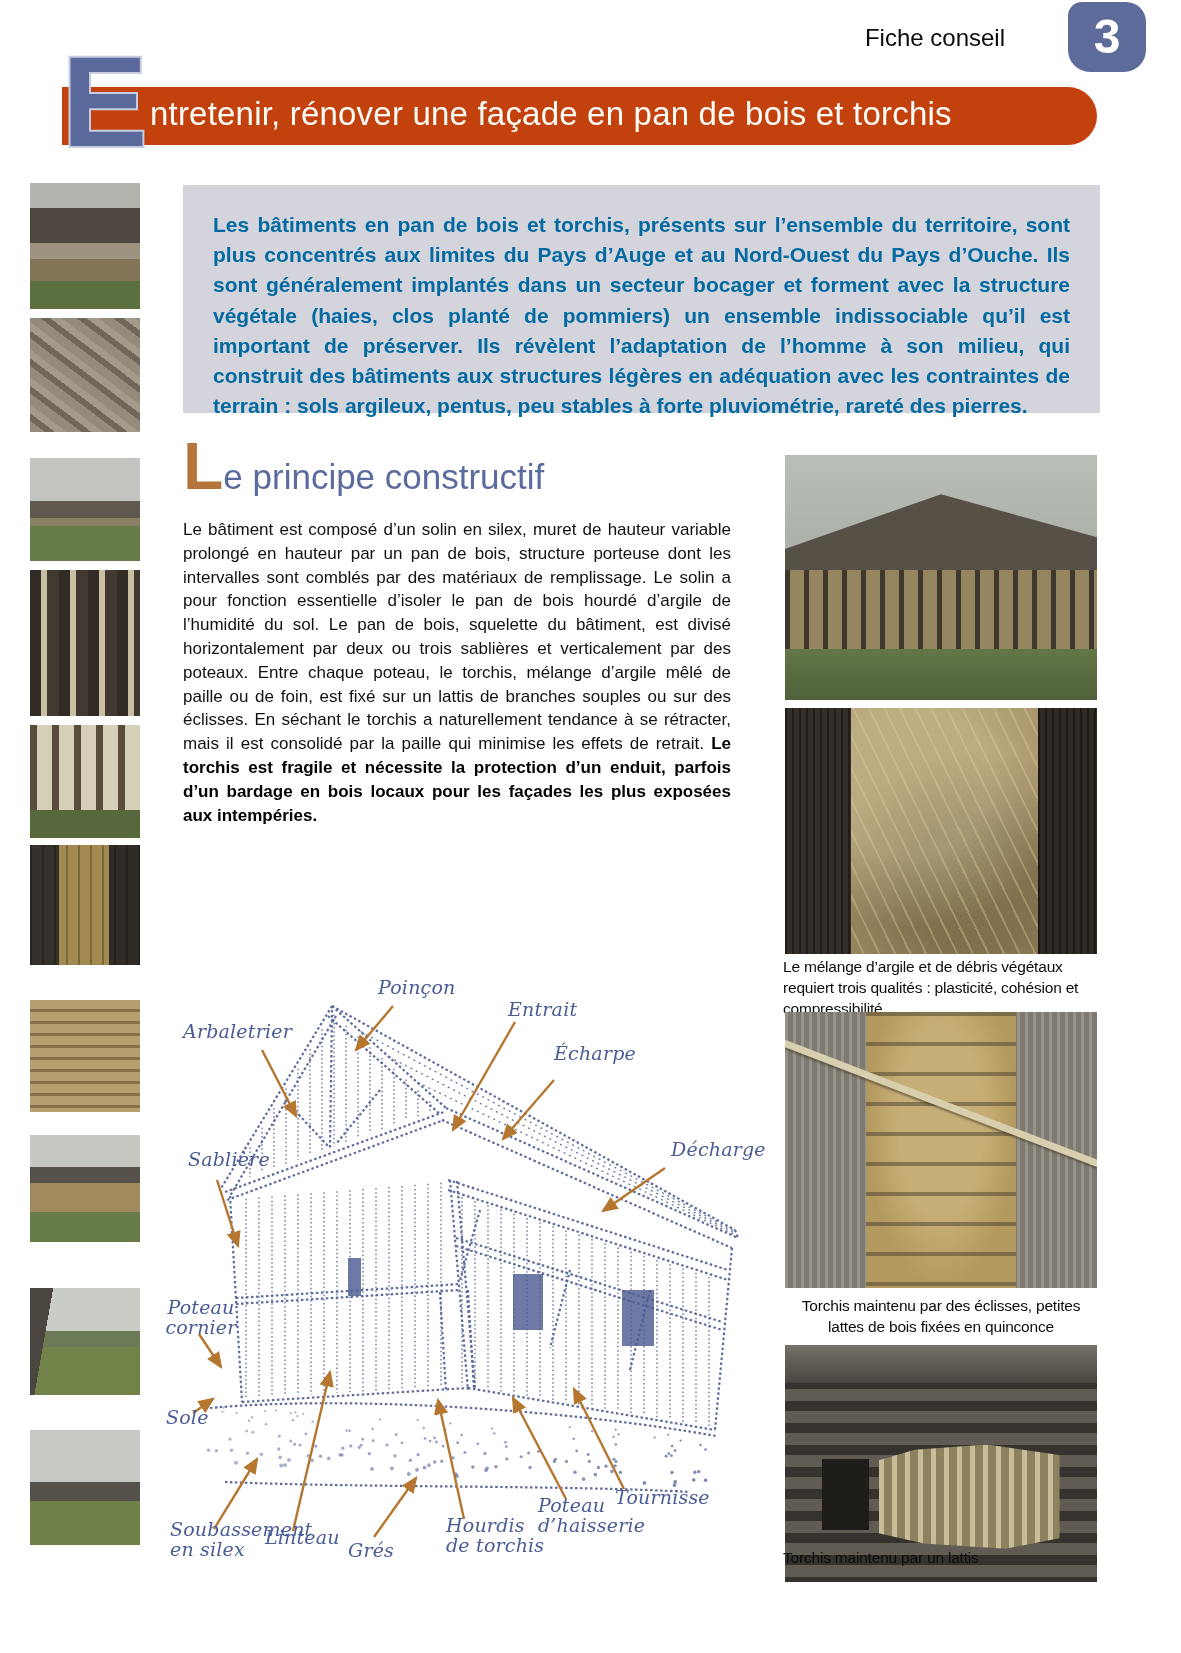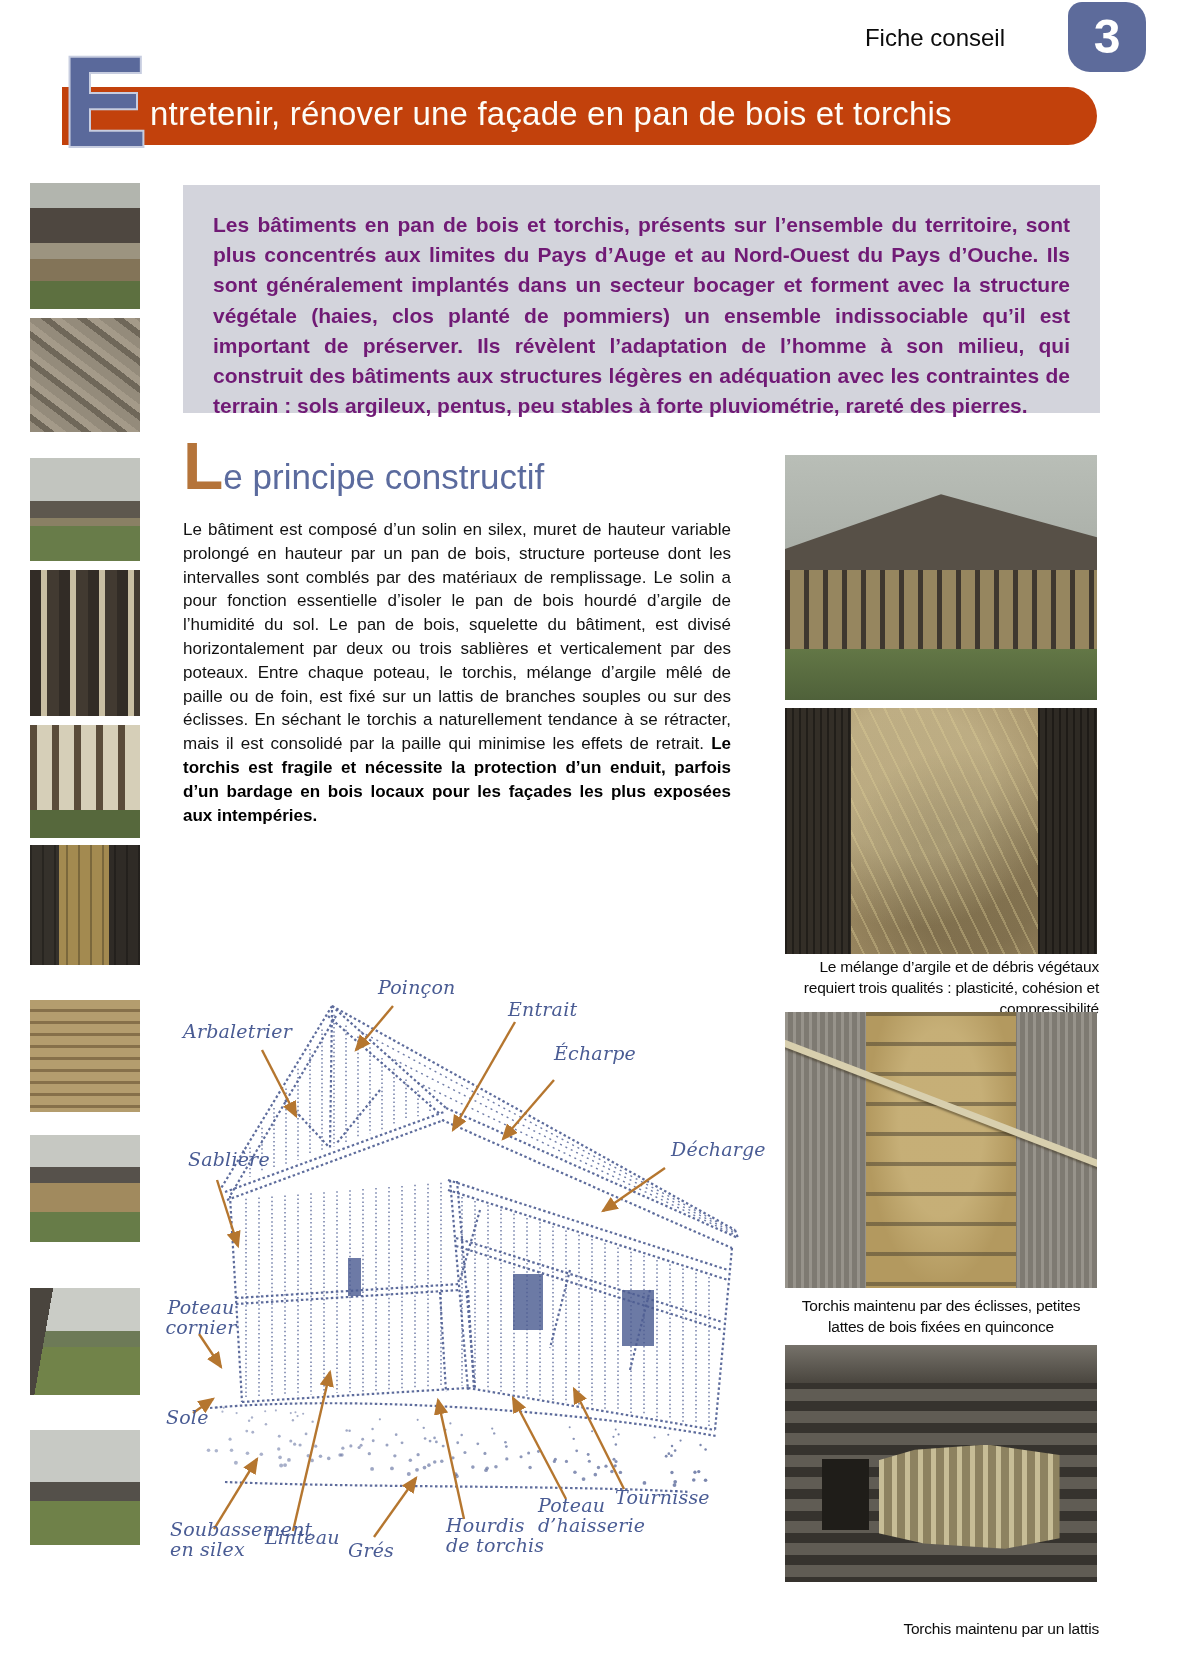--- a/index.html
+++ b/index.html
@@ -26,21 +26,21 @@
   .lp4{top:570px;height:146px;background:repeating-linear-gradient(90deg,#322c26 0 11px,#c9bfa3 11px 17px,#423a31 17px 29px);}
   .lp5{top:725px;height:113px;background:linear-gradient(to bottom,rgba(0,0,0,0) 0 75%,#56683c 75%),repeating-linear-gradient(90deg,#5a4c3a 0 7px,#d6cfb8 7px 22px);}
   .lp6{top:845px;height:120px;background:repeating-linear-gradient(90deg,rgba(0,0,0,.25) 0 2px,rgba(0,0,0,0) 2px 12px),linear-gradient(90deg,#35312b 0 26%,#a38a50 26% 72%,#2f2b26 72%);}
   .lp7{top:1000px;height:112px;background:repeating-linear-gradient(to bottom,#b49d6e 0 9px,#86704a 9px 12px);}
   .lp8{top:1135px;height:107px;background:linear-gradient(to bottom,#c6c8c2 0 30%,#56514b 30% 45%,#a18a5e 45% 72%,#677c48 72%);}
   .lp9{top:1288px;height:107px;background:linear-gradient(100deg,#4a453e 0 18%,rgba(0,0,0,0) 18%),linear-gradient(to bottom,#caccc6 0 40%,#6d7a57 40% 55%,#718349 55%);}
   .lp10{top:1430px;height:115px;background:linear-gradient(to bottom,#c7c9c4 0 45%,#54504a 45% 62%,#6f8149 62%);}
 
   
   .intro-box{position:absolute;left:183px;top:185px;width:917px;height:228px;background:#d3d4dc;box-sizing:border-box;padding:25px 30px;}
-  .intro-box p{margin:0;color:#701a75;font-weight:bold;font-size:21px;line-height:1.44;text-align:justify;}
+  .intro-box p{margin:0;color:#0369a1;font-weight:bold;font-size:21px;line-height:1.44;text-align:justify;}
 
   
   .section-heading{position:absolute;left:183px;top:440px;}
   .init-l{font-weight:bold;font-size:66px;line-height:.8;color:#b5743a;}
   .sh-text{font-size:35px;color:#5b6b9e;}
   .body-text{position:absolute;left:183px;top:518px;width:548px;margin:0;font-size:17px;line-height:1.4;
              color:#111;text-align:justify;}
   .body-text b{color:#000000;}
 
   
@@ -62,23 +62,23 @@
   .rpC .cob{left:26%;top:0;width:48%;height:100%;background:
         repeating-linear-gradient(to bottom,rgba(80,70,50,.55) 0 4px,rgba(0,0,0,0) 4px 30px),
         radial-gradient(ellipse at 50% 40%,rgba(255,240,190,.25) 0 40%,rgba(0,0,0,0) 70%),#b3995f;}
   .rpC .lath{left:-10%;top:32%;width:120%;height:7px;background:#d8cfae;transform:rotate(21deg);box-shadow:0 2px 2px rgba(60,50,30,.5);}
   .rpD{top:1345px;height:237px;background:repeating-linear-gradient(to bottom,#605c54 0 12px,#36332e 12px 22px);}
   .rpD .eave{left:0;top:0;width:100%;height:16%;background:linear-gradient(#76726a,#4a463f);}
   .rpD .hole{left:12%;top:48%;width:15%;height:30%;background:#1f1d19;}
   .rpD .laths{left:30%;top:42%;width:58%;height:44%;background:repeating-linear-gradient(90deg,#c7bd96 0 5px,#8d8260 5px 13px);
               clip-path:polygon(0 15%,20% 5%,60% 0,100% 10%,100% 90%,70% 100%,25% 95%,0 85%);}
   .caption{position:absolute;left:783px;width:316px;font-size:15.5px;line-height:1.35;color:#0c0c0c;letter-spacing:-.2px;}
-  .cap1{top:957px;text-align:right;}
+  .cap1{top:957px;text-align:left;}
   .cap2{top:1296px;text-align:center;}
-  .cap3{top:1619px;text-align:right;}
+  .cap3{top:1548px;text-align:left;}
 
   
   .diagram{position:absolute;left:150px;top:940px;width:660px;height:690px;}
   .diagram svg{position:absolute;left:0;top:0;}
   .dlabel{position:absolute;font-family:"DejaVu Serif",serif;font-style:italic;font-size:19px;line-height:1.05;
           color:#4a5c94;white-space:pre-line;letter-spacing:.2px;}
   .dl-center{text-align:center;}
 </style>
 </head>
 <body>

